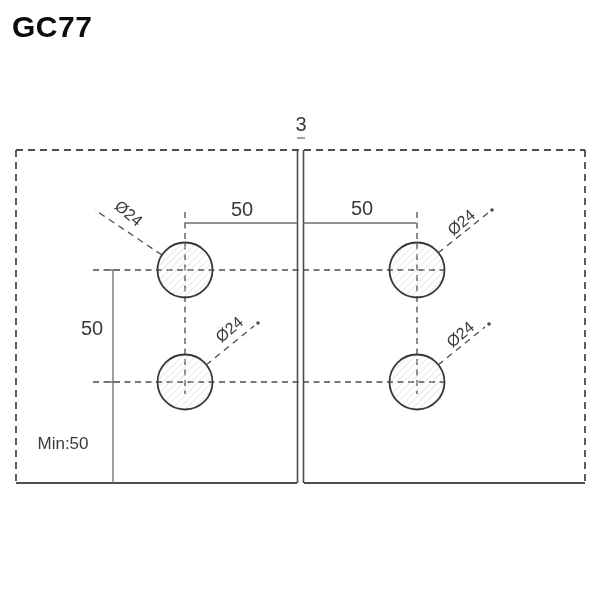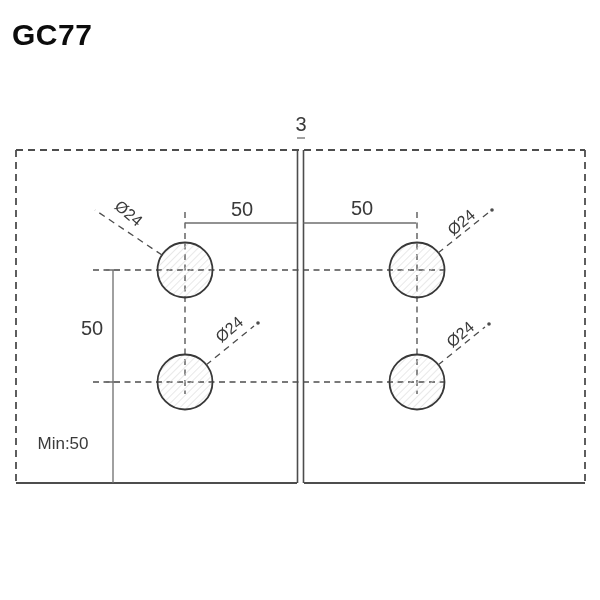--- a/index.html
+++ b/index.html
@@ -5,21 +5,21 @@
   :root{
     --bg:#ffffff; --outline:#4d4d4d; --dimension:#6e6e6e;
     --text:#3a3a3a; --title:#0c0c0c; --hatch:#d9d9d9; --hole:#383838;
   }
   html,body{margin:0;padding:0;}
   body{
     width:600px;height:600px;background:var(--bg);
     font-family:"Liberation Sans",sans-serif;position:relative;overflow:hidden;
   }
   .title{
-    position:absolute;left:12px;top:18px;font-size:30px;font-weight:bold;
+    position:absolute;left:12px;top:10px;font-size:30px;font-weight:bold;
     letter-spacing:.5px;color:var(--title);
   }
   svg{position:absolute;left:0;top:0;}
   .outline{stroke:var(--outline);stroke-width:1.8;fill:none;}
   .dashed{stroke-dasharray:7 5;}
   .gapline{stroke:var(--outline);stroke-width:1.6;fill:none;}
   .centerline{stroke:var(--outline);stroke-width:1.3;fill:none;stroke-dasharray:6 4.5;}
   .dimline{stroke:var(--dimension);stroke-width:1.3;fill:none;}
   .leader{stroke:var(--outline);stroke-width:1.3;fill:none;stroke-dasharray:6.5 5;}
   .hole{stroke:var(--hole);stroke-width:1.8;fill:url(#hatch);}

